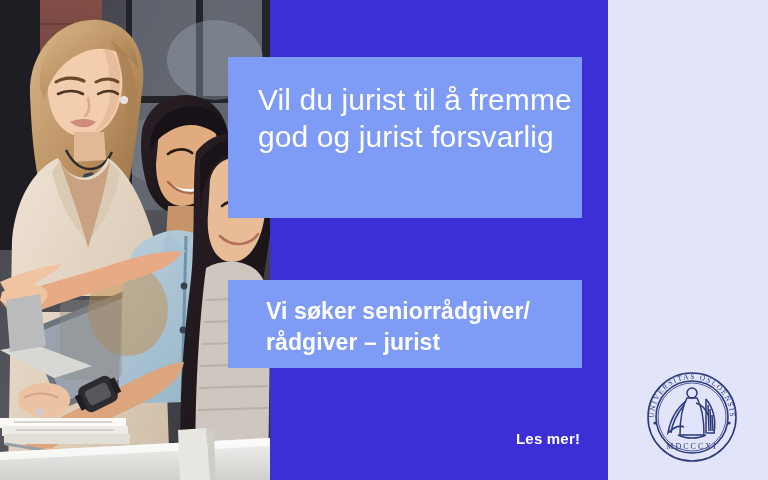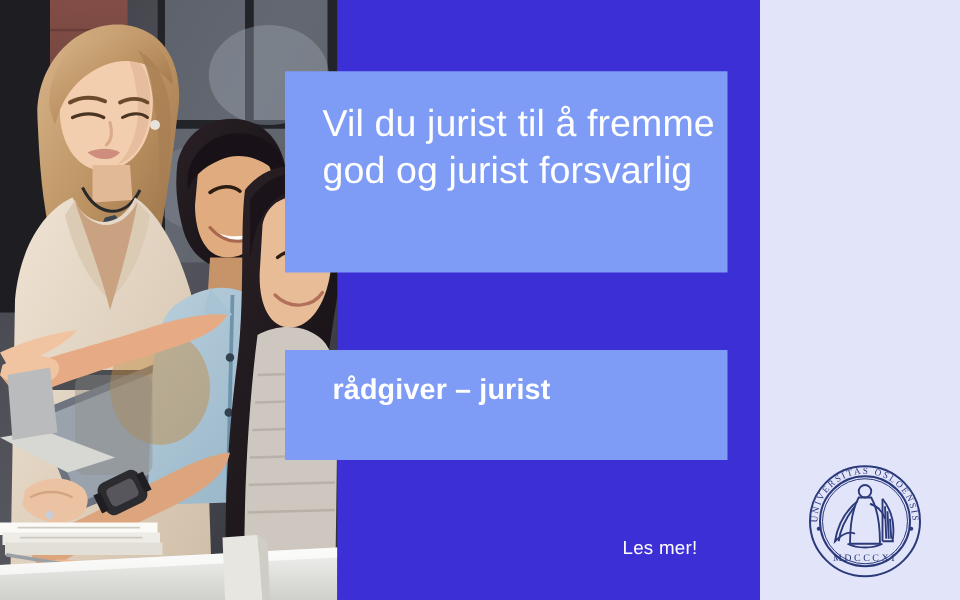--- a/index.html
+++ b/index.html
@@ -72,24 +72,24 @@
     font-size: 23px;
     font-weight: bold;
     line-height: 31px;
     letter-spacing: 0.1px;
     white-space: nowrap;
   }
 
   
   .cta {
     position: absolute;
-    left: 498px; top: 430px;
+    left: 516px; top: 430px;
     color: #ffffff;
     font-size: 15px;
-    font-weight: normal;
+    font-weight: bold;
     letter-spacing: 0.2px;
     cursor: pointer;
   }
 
   
   .rek-logo {
     position: absolute;
     left: 648px; top: 24px;
     width: 100px; height: 48px;
     cursor: pointer;
@@ -314,20 +314,21 @@
   <div class="purple-panel"></div>
 
   <div class="right-panel"></div>
 
   <div class="card card-headline">
     <div class="line">Vil du jurist til å fremme</div>
     <div class="line">god og jurist forsvarlig</div>
   </div>
 
   <div class="card card-subhead">
+    <div class="line">Vi søker seniorrådgiver/</div>
     <div class="line">rådgiver – jurist</div>
   </div>
 
   <div class="cta">Les mer!</div>
 
 
   <div class="uio-seal">
     <svg width="104" height="104" viewBox="0 0 104 104" aria-hidden="true">
       <defs>
         <path id="arcTop" d="M 14 52 A 38 38 0 0 1 90 52"></path>

